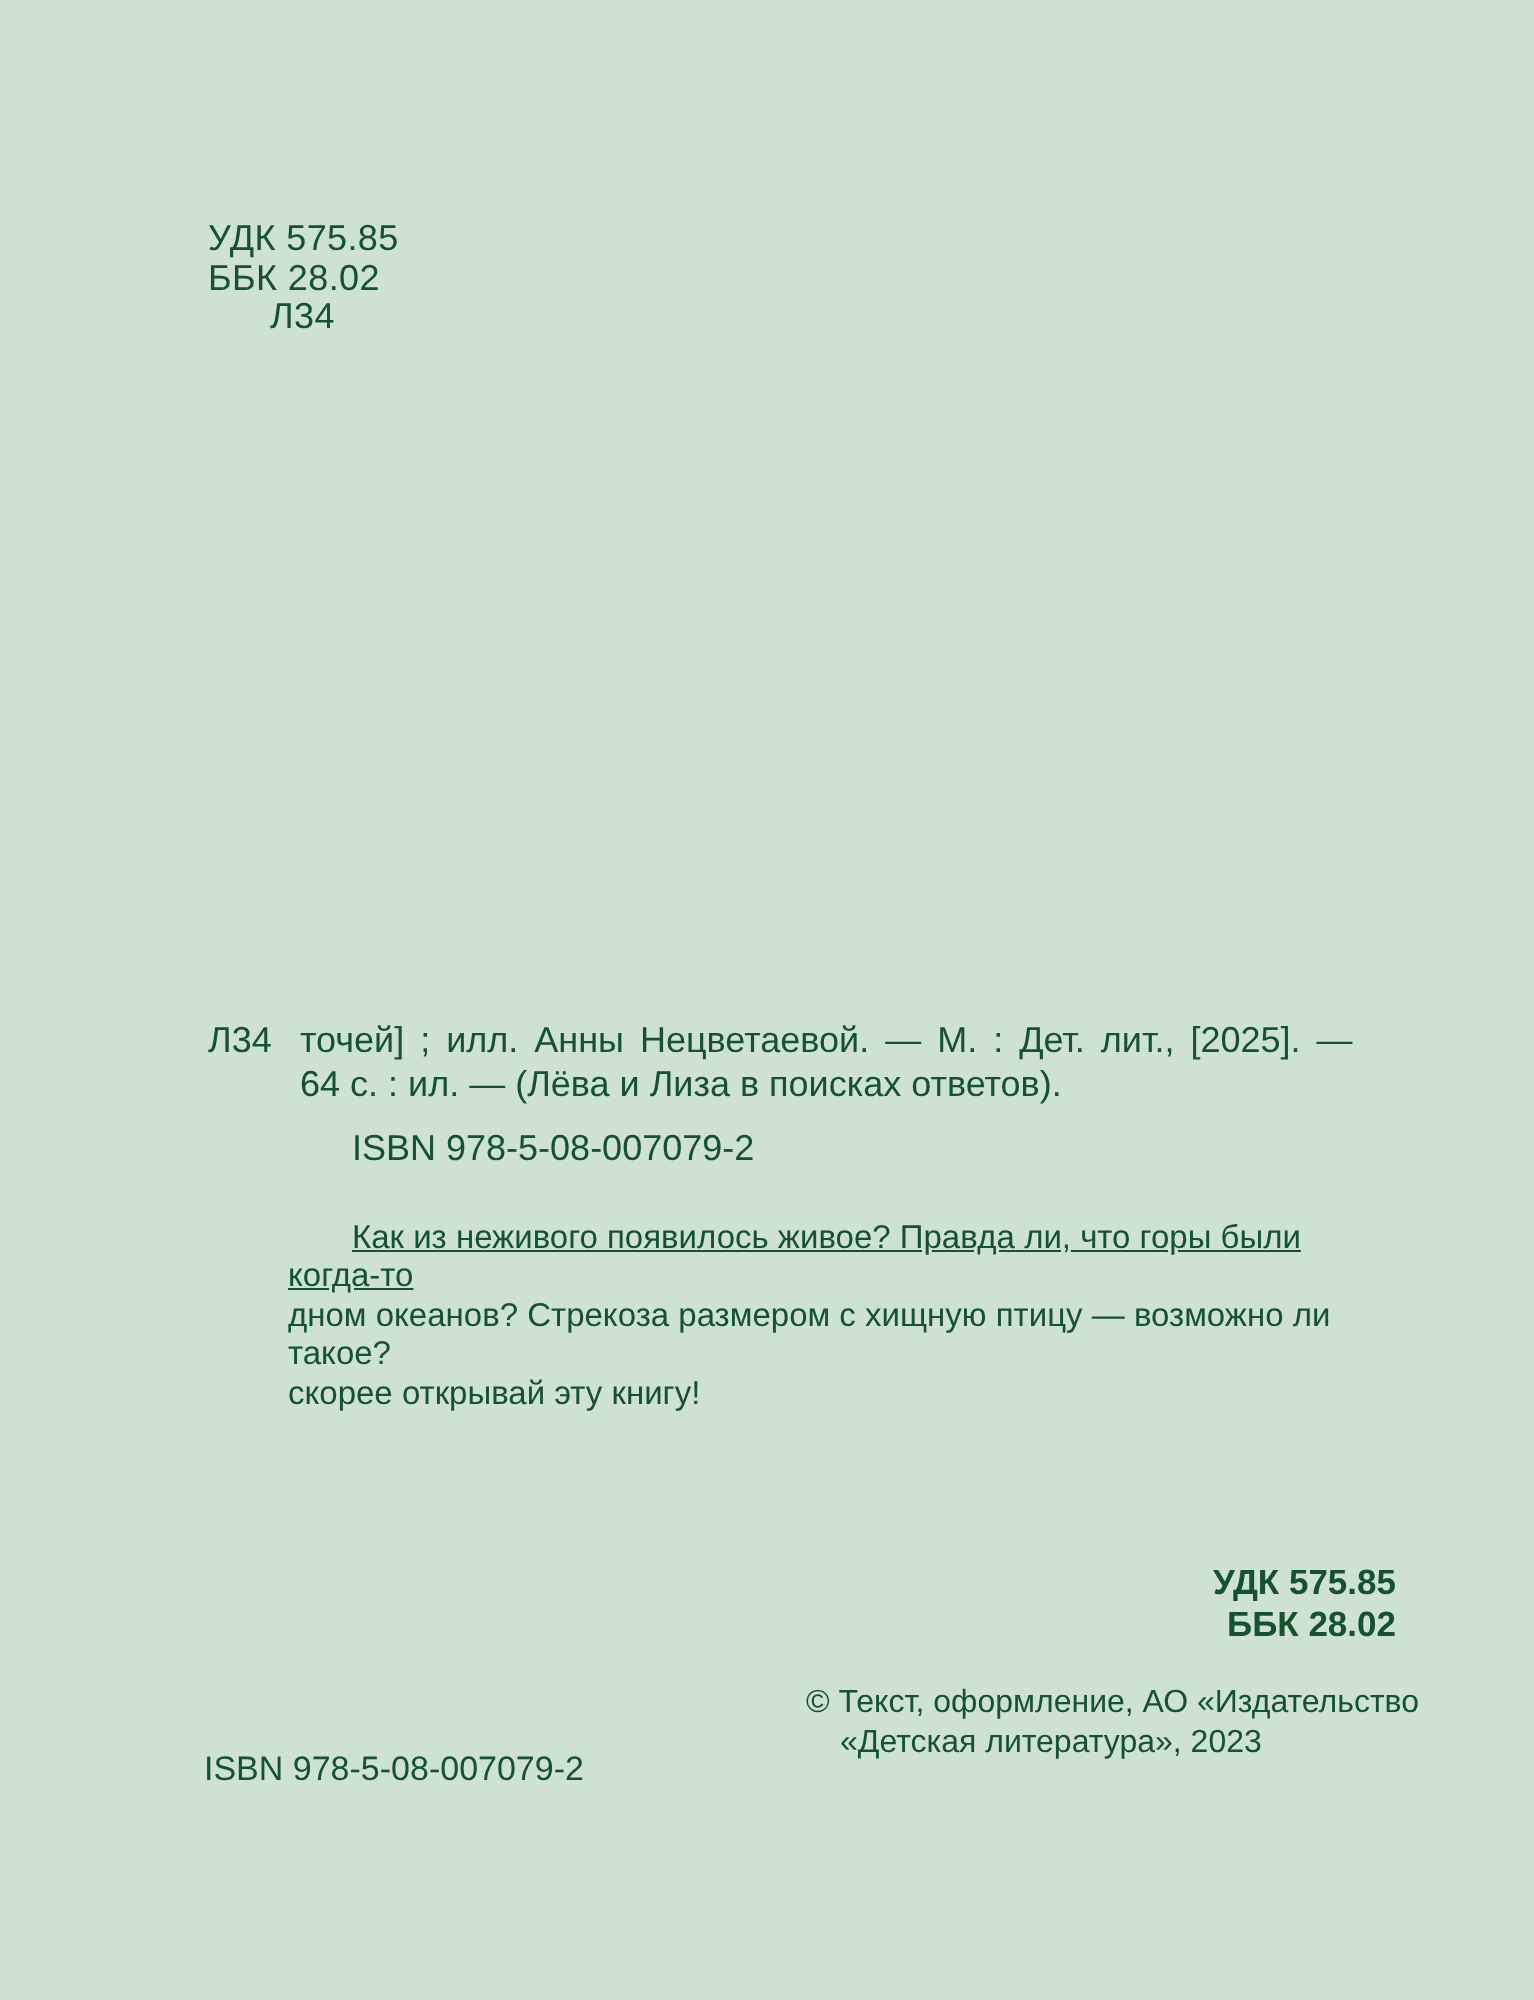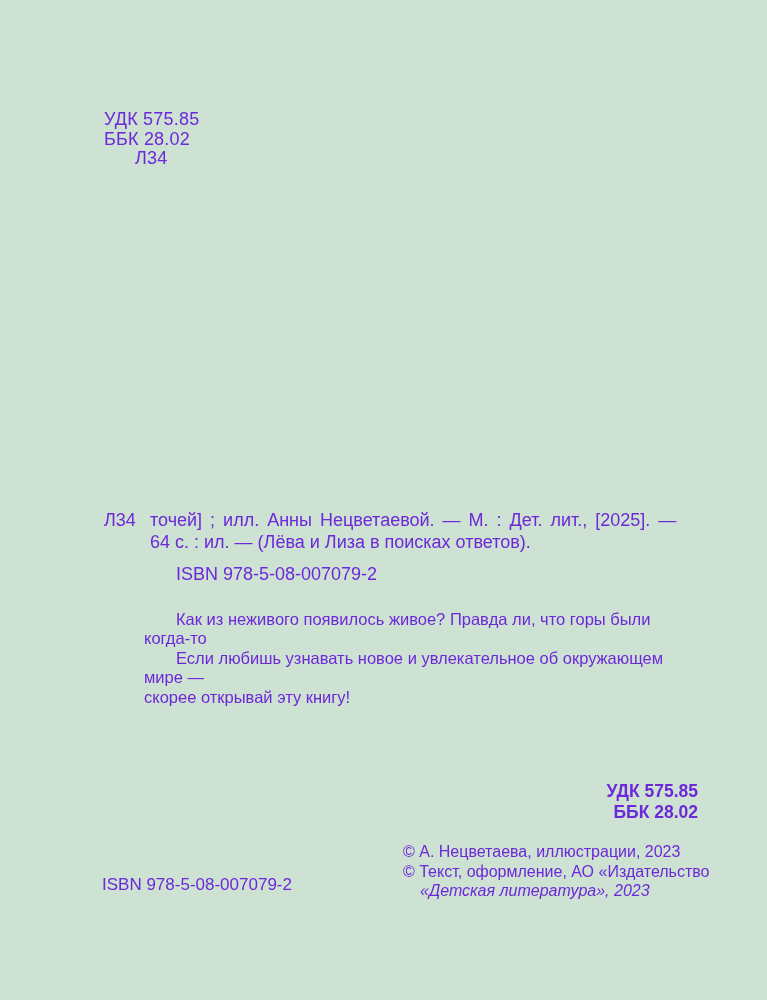--- a/index.html
+++ b/index.html
@@ -2,21 +2,21 @@
 <html lang="ru"><head>
 <meta charset="utf-8">
 <style>
   html, body { margin: 0; padding: 0; }
   body { background: #9a9a9a; }
   .page {
     position: relative;
     width: 767px;
     height: 1000px;
     background: #cde2d3;
-    color: #6d28d9;
+    color: #14532d;
     font-family: "Liberation Sans", "DejaVu Sans", sans-serif;
     overflow: hidden;
   }
 
   
   .top-codes {
     position: absolute;
     left: 104px;
     top: 110px;
     font-size: 18px;
@@ -46,42 +46,42 @@
 
   
   .annotation {
     position: absolute;
     left: 144px;
     top: 610px;
     width: 554px;
     font-size: 16.5px;
     line-height: 19.4px;
   }
-  .ann-line.indent { text-indent: 32px; }
+  .ann-line.indent { text-indent: 32px; text-decoration: underline; }
 
   
   .bottom-codes {
     position: absolute;
     right: 69px;
     top: 781px;
     text-align: right;
     font-weight: 700;
     font-size: 17.5px;
     line-height: 21px;
   }
 
   
   .copyright {
     position: absolute;
     left: 403px;
     top: 842px;
     font-size: 16px;
     line-height: 19.5px;
   }
-  .copyright .cont { padding-left: 17px; font-style: italic; }
+  .copyright .cont { padding-left: 17px; }
 
   
   .isbn-bottom {
     position: absolute;
     left: 102px;
     top: 875px;
     font-size: 17px;
     line-height: 20px;
   }
 </style>
@@ -98,30 +98,29 @@
 
   <section class="biblio">
     <span class="biblio-label">Л34</span>
     <div class="bib-line js2">точей] ; илл. Анны Нецветаевой. — М. : Дет. лит., [2025]. —</div>
     <div class="bib-line">64 с. : ил. — (Лёва и Лиза в поисках ответов).</div>
     <div class="bib-isbn">ISBN 978-5-08-007079-2</div>
   </section>
 
   <section class="annotation">
     <div class="ann-line indent">Как из неживого появилось живое? Правда ли, что горы были когда-то</div>
-    <div class="ann-line indent">Если любишь узнавать новое и увлекательное об окружающем мире —</div>
+    <div class="ann-line">дном океанов? Стрекоза размером с хищную птицу — возможно ли такое?</div>
     <div class="ann-line">скорее открывай эту книгу!</div>
   </section>
 
   <section class="bottom-codes">
     <div class="code-line">УДК 575.85</div>
     <div class="code-line">ББК 28.02</div>
   </section>
 
   <section class="copyright">
-    <div class="cr-line">© А. Нецветаева, иллюстрации, 2023</div>
     <div class="cr-line">© Текст, оформление, АО «Издательство</div>
     <div class="cr-line cont">«Детская литература», 2023</div>
   </section>
 
   <div class="isbn-bottom">ISBN 978-5-08-007079-2</div>
 
 </div>
 
 </body></html>

